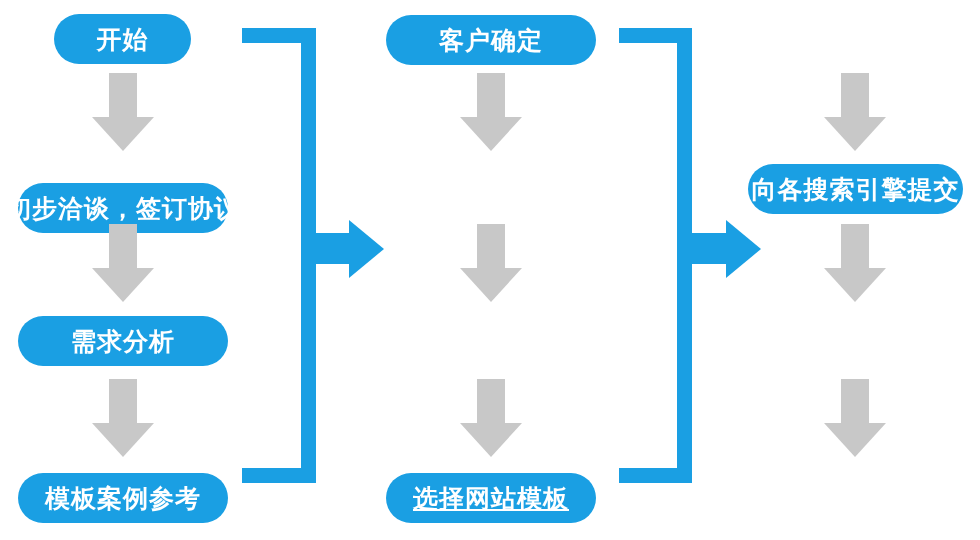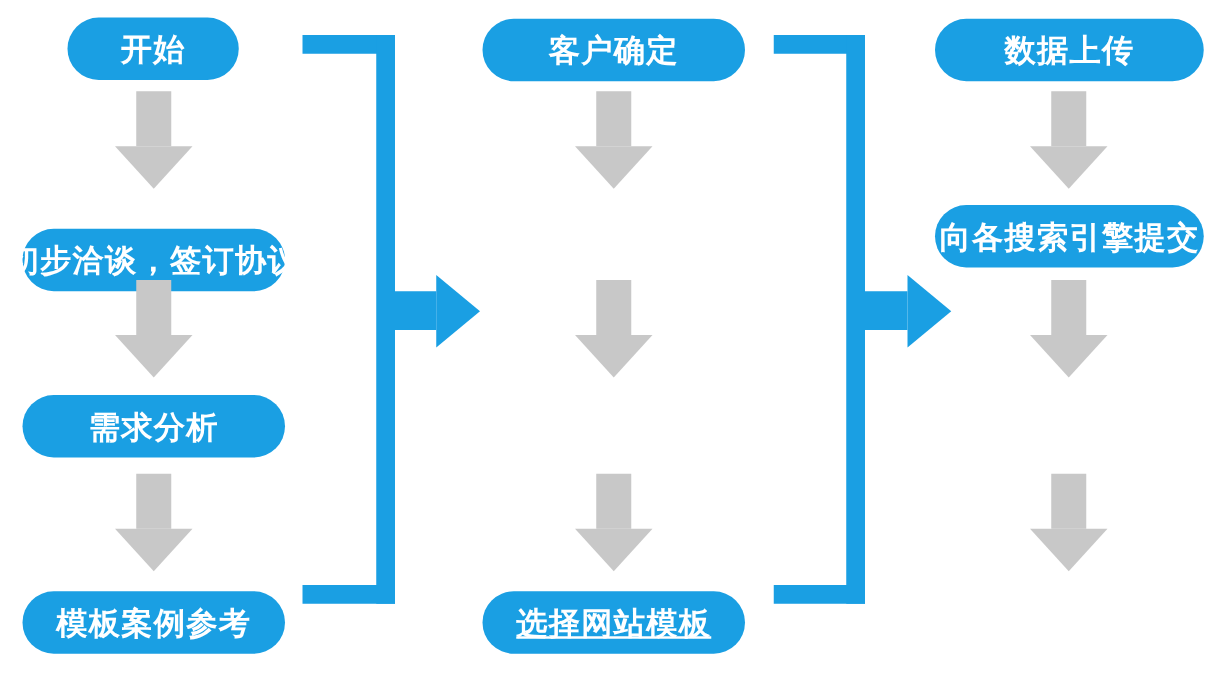--- a/index.html
+++ b/index.html
@@ -107,21 +107,20 @@
 <div class="stage">
 
   <div class="node" id="n-c1-r1">开始</div>
   <div class="node" id="n-c1-r2">初步洽谈，签订协议</div>
   <div class="node" id="n-c1-r3">需求分析</div>
   <div class="node" id="n-c1-r4">模板案例参考</div>
 
   <div class="node" id="n-c2-r1">客户确定</div>
   <div class="node" id="n-c2-r4">选择网站模板</div>
 
-  <div class="node" id="n-c3-r1">数据上传</div>
   <div class="node" id="n-c3-r2">向各搜索引擎提交</div>
 
   <div class="varrow va-c1 va-r1">
     <div class="stem"></div>
     <div class="head"></div>
   </div>
   <div class="varrow va-c1 va-r2">
     <div class="stem"></div>
     <div class="head"></div>
   </div>

